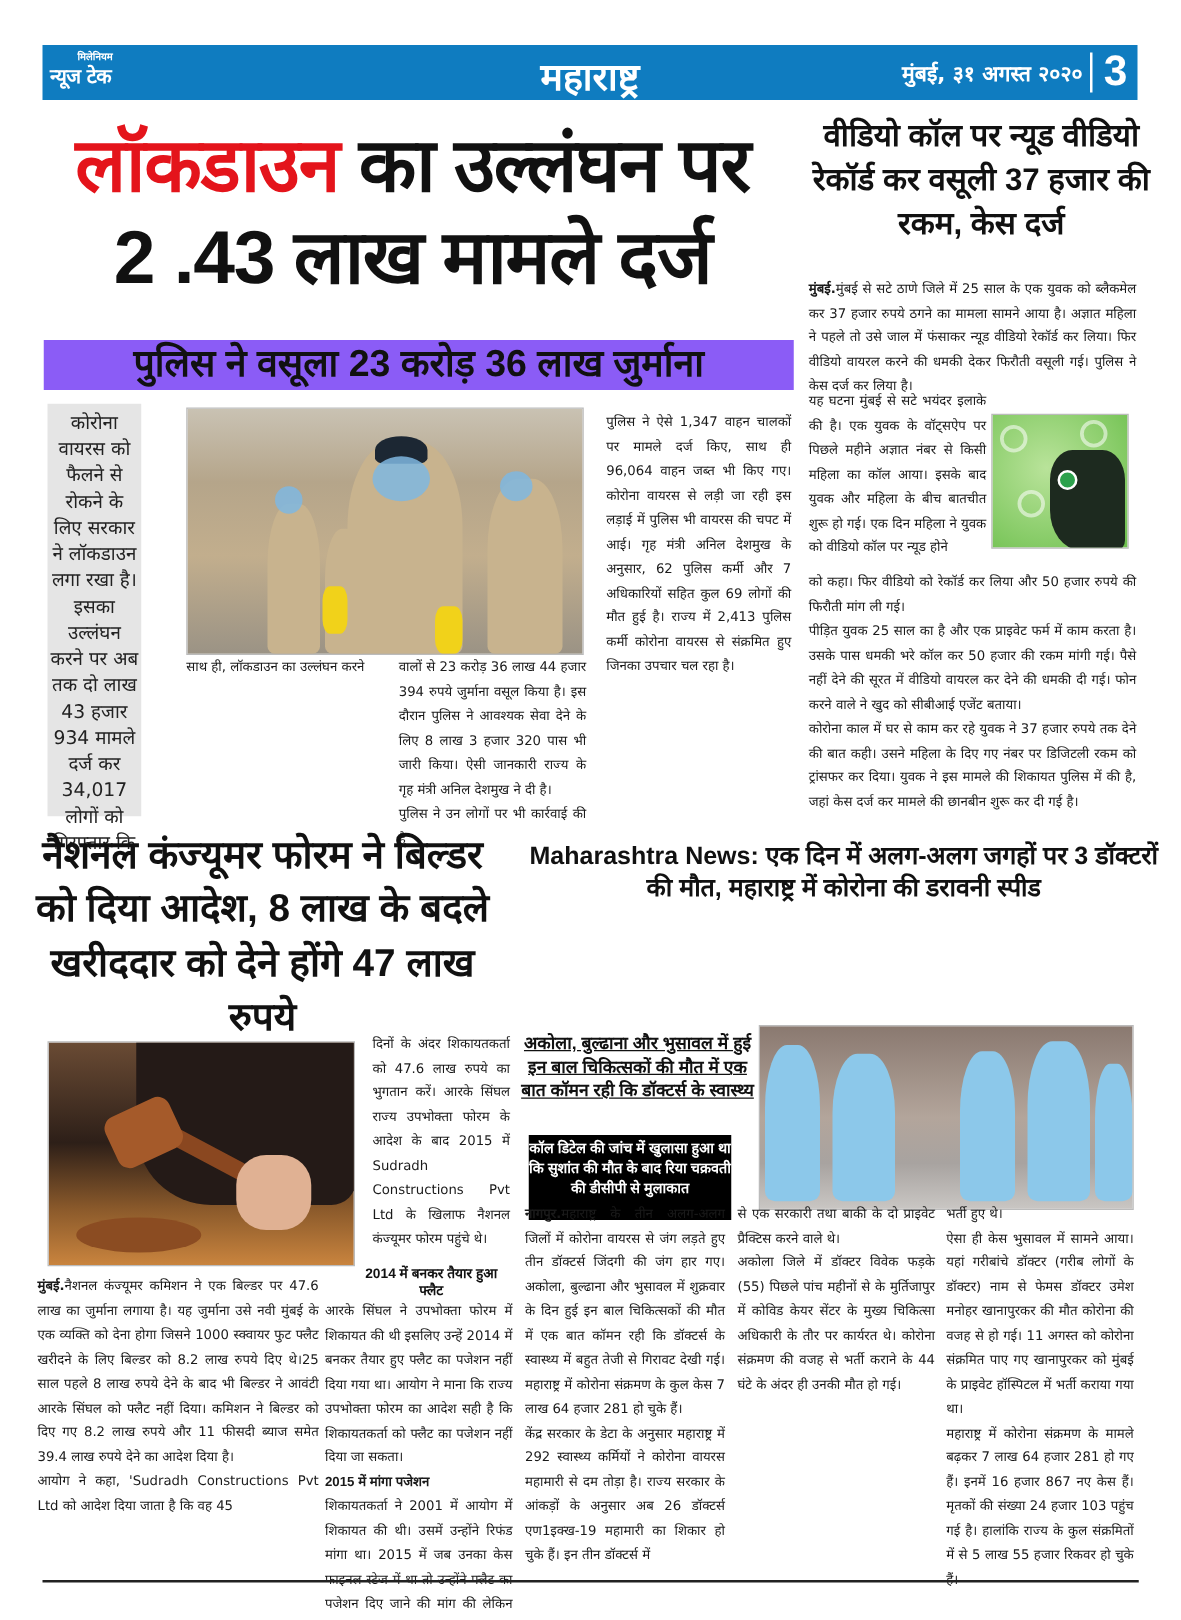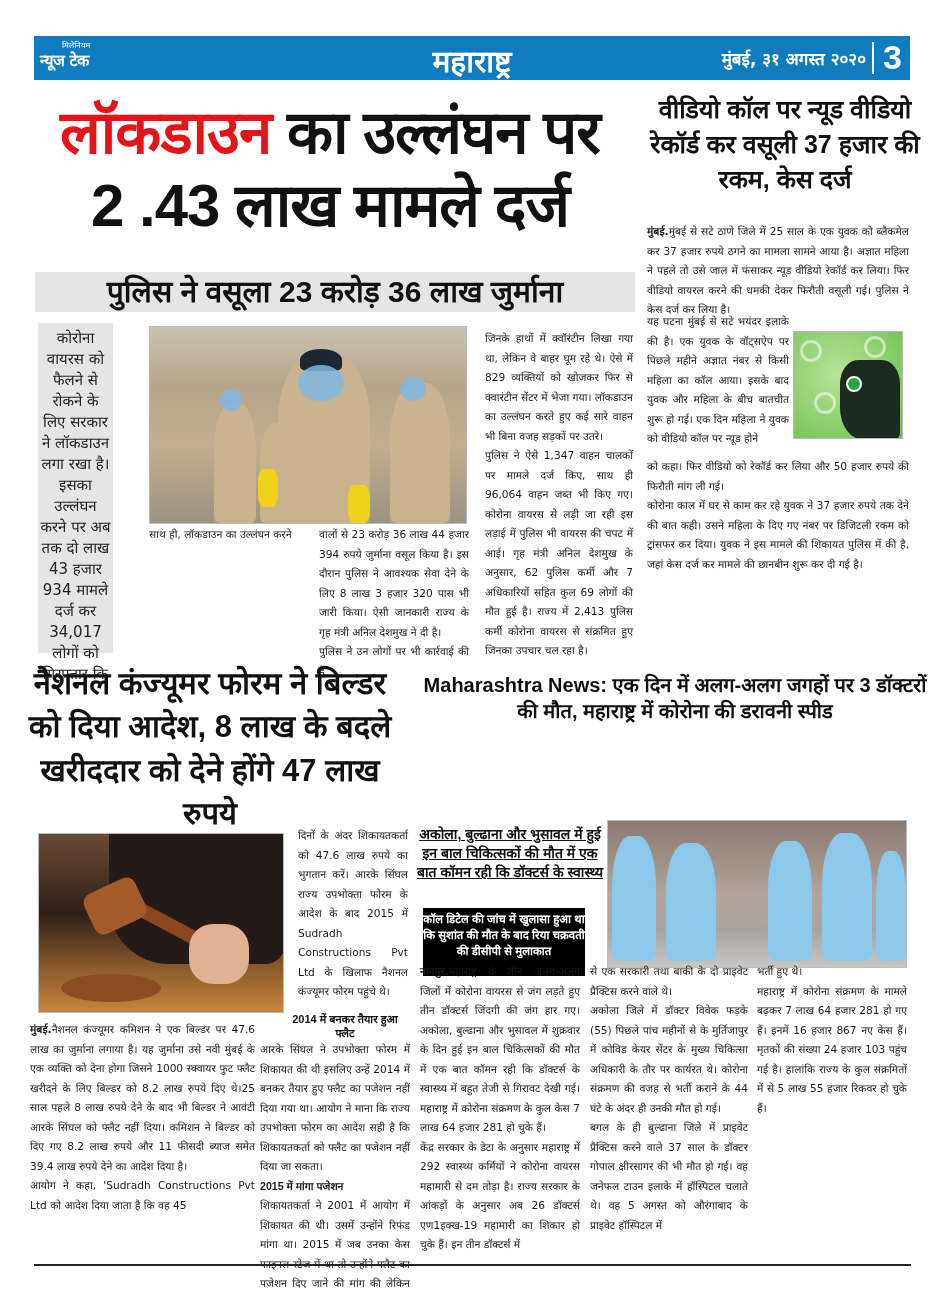--- a/index.html
+++ b/index.html
@@ -3,32 +3,32 @@
 <meta charset="utf-8">
 <style>
   * { box-sizing: border-box; margin: 0; padding: 0; }
   html, body { width: 945px; height: 1296px; background: #ffffff; overflow: hidden; }
   body { position: relative; font-family: "DejaVu Sans", sans-serif; color: #111; }
 
   .abs { position: absolute; }
 
   
   .masthead { left: 34px; top: 36px; width: 876px; height: 44px; background: #0f7cc0; color: #fff; }
-  .masthead .brand-small { position: absolute; left: 8px; top: 3px; font-size: 8px; font-weight: normal; padding-left: 20px; }
+  .masthead .brand-small { position: absolute; left: 8px; top: 3px; font-size: 8px; font-weight: bold; padding-left: 20px; }
   .masthead .brand { position: absolute; left: 6px; top: 13px; font-size: 16px; font-weight: bold; letter-spacing: -0.5px; }
   .masthead .section { position: absolute; left: 0; right: 0; top: 4px; text-align: center; font-size: 30px; font-weight: bold; font-family: "DejaVu Serif", serif; }
   .masthead .date { position: absolute; right: 44px; top: 11px; font-size: 17px; font-weight: bold; }
   .masthead .divider { position: absolute; right: 36px; top: 6px; width: 2px; height: 32px; background: #fff; }
   .masthead .page-no { position: absolute; right: 8px; top: 2px; font-size: 34px; font-weight: bold; font-family: "Liberation Sans", sans-serif; }
 
   
   .headline { font-family: "Liberation Sans", sans-serif; font-weight: bold; text-align: center; line-height: 1.15; }
   .main-headline { left: 20px; top: 96px; width: 620px; font-size: 60px; line-height: 1.22; letter-spacing: -1px; }
   .main-headline .red { color: #e4141b; }
-  .subhead-bar { left: 35px; top: 272px; width: 600px; height: 40px; background: #e5e5e5; font-size: 30px; line-height: 40px; text-align: center; font-weight: bold; font-family: "Liberation Sans", sans-serif; }
+  .subhead-bar { left: 35px; top: 272px; width: 600px; height: 40px; background: #8b5cf6; font-size: 30px; line-height: 40px; text-align: center; font-weight: bold; font-family: "Liberation Sans", sans-serif; }
 
   .right-headline { left: 650px; top: 92px; width: 270px; font-size: 25px; line-height: 1.4; }
 
   .body-text { font-size: 10.6px; line-height: 19.5px; text-align: justify; color: #1a1a1a; }
   .body-text p { text-indent: 0; margin: 0; }
   .body-text .dateline { font-weight: bold; }
 
   
   .quote-box { left: 38px; top: 323px; width: 75px; height: 330px; background: #e5e5e5; }
   .quote-box .qtext { position: absolute; left: 0; top: 5px; width: 100%; font-size: 15px; line-height: 21px; text-align: center; color: #222; padding: 0 2px; }
@@ -120,38 +120,38 @@
 </div>
 
 <div class="abs body-text lockdown-col1">
   <p>साथ ही, लॉकडाउन का उल्लंघन करने</p>
 </div>
 <div class="abs body-text lockdown-col2">
   <p>वालों से 23 करोड़ 36 लाख 44 हजार 394 रुपये जुर्माना वसूल किया है। इस दौरान पुलिस ने आवश्यक सेवा देने के लिए 8 लाख 3 हजार 320 पास भी जारी किया। ऐसी जानकारी राज्य के गृह मंत्री अनिल देशमुख ने दी है।</p>
   <p>पुलिस ने उन लोगों पर भी कार्रवाई की है</p>
 </div>
 <div class="abs body-text lockdown-col3">
-  <p>जिनके हाथों में क्वॉरंटीन लिखा गया था, लेकिन वे बाहर घूम रहे थे। ऐसे में 829 व्यक्तियों को खोजकर फिर से क्वारंटीन सेंटर में भेजा गया। लॉकडाउन का उल्लंघन करते हुए कई सारे वाहन भी बिना वजह सड़कों पर उतरे।</p>
   <p>पुलिस ने ऐसे 1,347 वाहन चालकों पर मामले दर्ज किए, साथ ही 96,064 वाहन जब्त भी किए गए। कोरोना वायरस से लड़ी जा रही इस लड़ाई में पुलिस भी वायरस की चपट में आई। गृह मंत्री अनिल देशमुख के अनुसार, 62 पुलिस कर्मी और 7 अधिकारियों सहित कुल 69 लोगों की मौत हुई है। राज्य में 2,413 पुलिस कर्मी कोरोना वायरस से संक्रमित हुए जिनका उपचार चल रहा है।</p>
 </div>
 
 <h2 class="abs headline right-headline">वीडियो कॉल पर न्यूड वीडियो रेकॉर्ड कर वसूली 37 हजार की रकम, केस दर्ज</h2>
 <div class="abs body-text blackmail-intro">
   <p><span class="dateline">मुंबई.</span><span>मुंबई से सटे ठाणे जिले में 25 साल के एक युवक को ब्लैकमेल कर 37 हजार रुपये ठगने का मामला सामने आया है। अज्ञात महिला ने पहले तो उसे जाल में फंसाकर न्यूड वीडियो रेकॉर्ड कर लिया। फिर वीडियो वायरल करने की धमकी देकर फिरौती वसूली गई। पुलिस ने केस दर्ज कर लिया है।</span></p>
 </div>
 <div class="abs photo photo-whatsapp">
   <div class="bubble" style="left:6px;top:8px;"></div>
   <div class="bubble" style="left:20px;top:60px;"></div>
   <div class="bubble" style="left:70px;top:4px;"></div>
   <div class="hand"></div>
   <div class="logo"></div>
 </div>
 <div class="abs body-text blackmail-wrap">यह घटना मुंबई से सटे भयंदर इलाके की है। एक युवक के वॉट्सऐप पर पिछले महीने अज्ञात नंबर से किसी महिला का कॉल आया। इसके बाद युवक और महिला के बीच बातचीत शुरू हो गई। एक दिन महिला ने युवक को वीडियो कॉल पर न्यूड होने</div>
 <div class="abs body-text blackmail-rest" style="top:457px;">
   <p>को कहा। फिर वीडियो को रेकॉर्ड कर लिया और 50 हजार रुपये की फिरौती मांग ली गई।</p>
+  <p>पीड़ित युवक 25 साल का है और एक प्राइवेट फर्म में काम करता है। उसके पास धमकी भरे कॉल कर 50 हजार की रकम मांगी गई। पैसे नहीं देने की सूरत में वीडियो वायरल कर देने की धमकी दी गई। फोन करने वाले ने खुद को सीबीआई एजेंट बताया।</p>
   <p>कोरोना काल में घर से काम कर रहे युवक ने 37 हजार रुपये तक देने की बात कही। उसने महिला के दिए गए नंबर पर डिजिटली रकम को ट्रांसफर कर दिया। युवक ने इस मामले की शिकायत पुलिस में की है, जहां केस दर्ज कर मामले की छानबीन शुरू कर दी गई है।</p>
 </div>
 
 <h2 class="abs headline consumer-headline">नैशनल कंज्यूमर फोरम ने बिल्डर को दिया आदेश, 8 लाख के बदले खरीददार को देने होंगे 47 लाख रुपये</h2>
 <div class="abs photo photo-gavel">
   <div class="robe"></div>
   <div class="handle"></div>
   <div class="head"></div>
   <div class="hand"></div>
   <div class="block"></div>
@@ -178,20 +178,20 @@
   <div class="ppe" style="left:214px;width:50px;height:128px;"></div>
   <div class="ppe" style="left:268px;width:30px;height:110px;"></div>
 </div>
 <div class="abs body-text doc-col1">
   <p><span class="dateline">नागपुर.</span><span>महाराष्ट्र के तीन अलग-अलग जिलों में कोरोना वायरस से जंग लड़ते हुए तीन डॉक्टर्स जिंदगी की जंग हार गए। अकोला, बुल्ढाना और भुसावल में शुक्रवार के दिन हुई इन बाल चिकित्सकों की मौत में एक बात कॉमन रही कि डॉक्टर्स के स्वास्थ्य में बहुत तेजी से गिरावट देखी गई। महाराष्ट्र में कोरोना संक्रमण के कुल केस 7 लाख 64 हजार 281 हो चुके हैं।</span></p>
   <p>केंद्र सरकार के डेटा के अनुसार महाराष्ट्र में 292 स्वास्थ्य कर्मियों ने कोरोना वायरस महामारी से दम तोड़ा है। राज्य सरकार के आंकड़ों के अनुसार अब 26 डॉक्टर्स एण1इक्ख-19 महामारी का शिकार हो चुके हैं। इन तीन डॉक्टर्स में</p>
 </div>
 <div class="abs body-text doc-col2">
   <p>से एक सरकारी तथा बाकी के दो प्राइवेट प्रैक्टिस करने वाले थे।</p>
   <p>अकोला जिले में डॉक्टर विवेक फड़के (55) पिछले पांच महीनों से के मुर्तिजापुर में कोविड केयर सेंटर के मुख्य चिकित्सा अधिकारी के तौर पर कार्यरत थे। कोरोना संक्रमण की वजह से भर्ती कराने के 44 घंटे के अंदर ही उनकी मौत हो गई।</p>
-  <p>बगल के ही बुल्ढाना जिले में प्राइवेट प्रैक्टिस करने वाले 37 साल के डॉक्टर गोपाल क्षीरसागर की भी मौत हो गई। वह जनेफल टाउन इलाके में हॉस्पिटल चलाते थे। वह 5 अगस्त को औरंगाबाद के प्राइवेट हॉस्पिटल में</p>
 </div>
 <div class="abs body-text doc-col3">
   <p>भर्ती हुए थे।</p>
+  <p>ऐसा ही केस भुसावल में सामने आया। यहां गरीबांचे डॉक्टर (गरीब लोगों के डॉक्टर) नाम से फेमस डॉक्टर उमेश मनोहर खानापुरकर की मौत कोरोना की वजह से हो गई। 11 अगस्त को कोरोना संक्रमित पाए गए खानापुरकर को मुंबई के प्राइवेट हॉस्पिटल में भर्ती कराया गया था।</p>
   <p>महाराष्ट्र में कोरोना संक्रमण के मामले बढ़कर 7 लाख 64 हजार 281 हो गए हैं। इनमें 16 हजार 867 नए केस हैं। मृतकों की संख्या 24 हजार 103 पहुंच गई है। हालांकि राज्य के कुल संक्रमितों में से 5 लाख 55 हजार रिकवर हो चुके हैं।</p>
 </div>
 
 <div class="abs bottom-rule"></div>
 
 </body></html>

